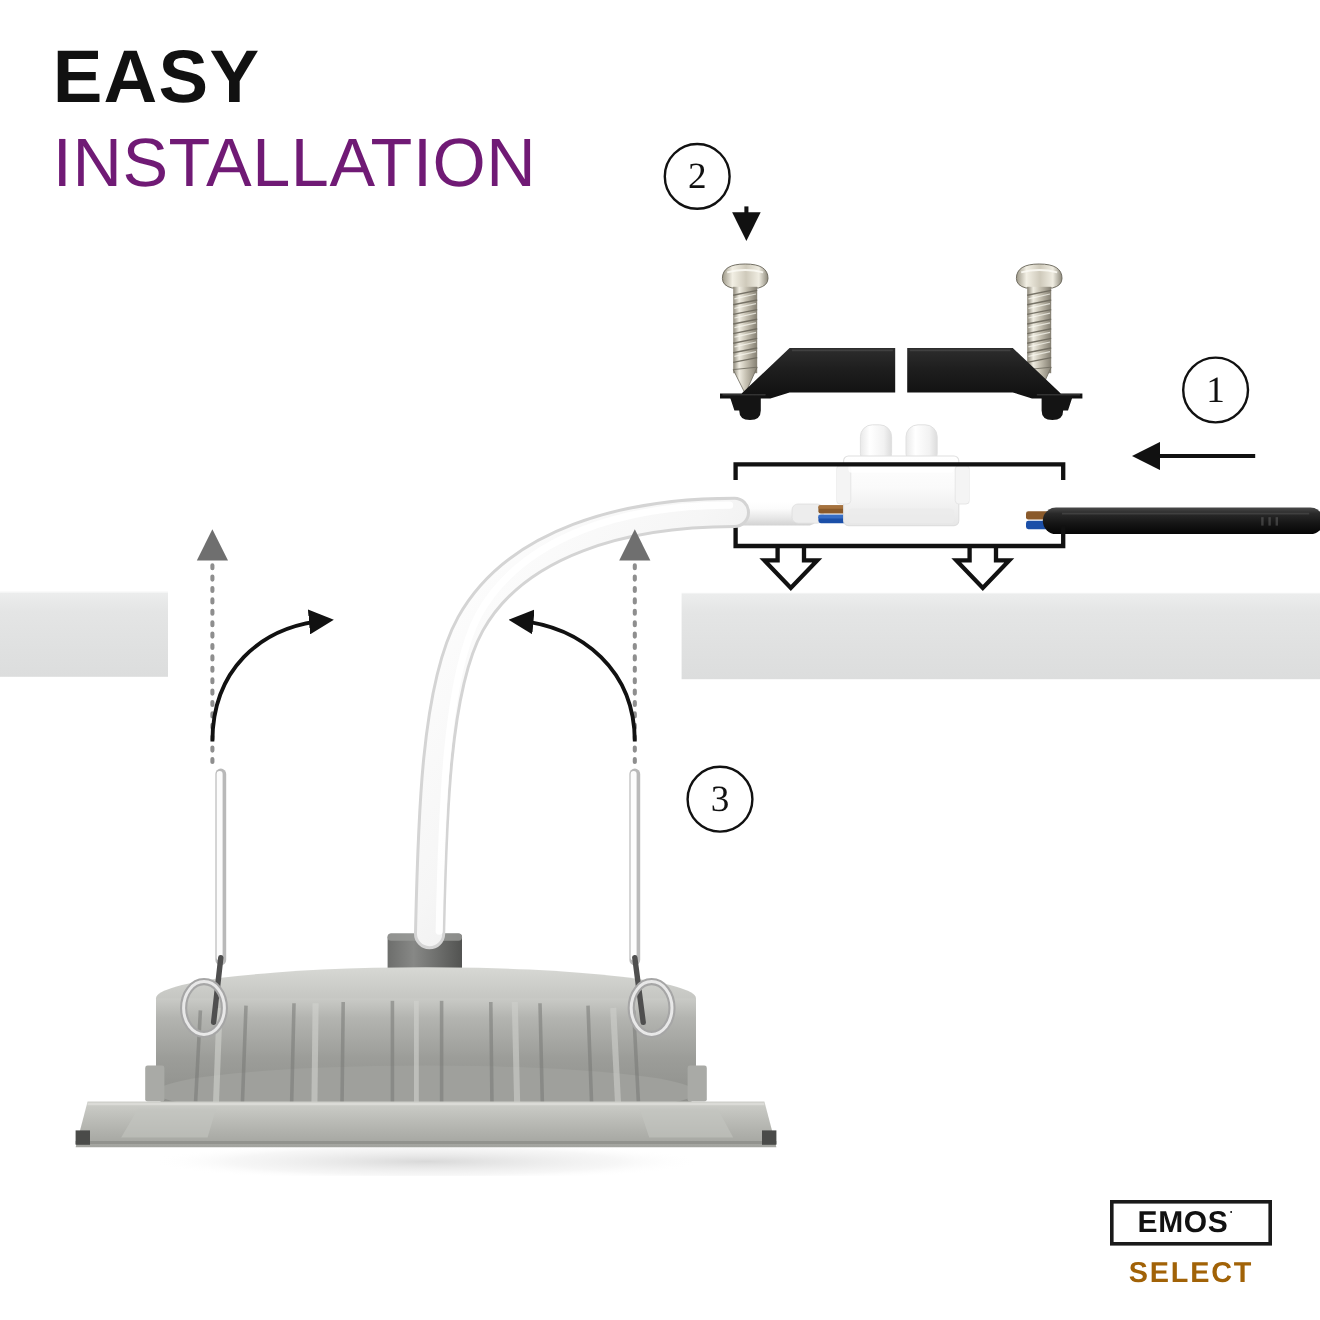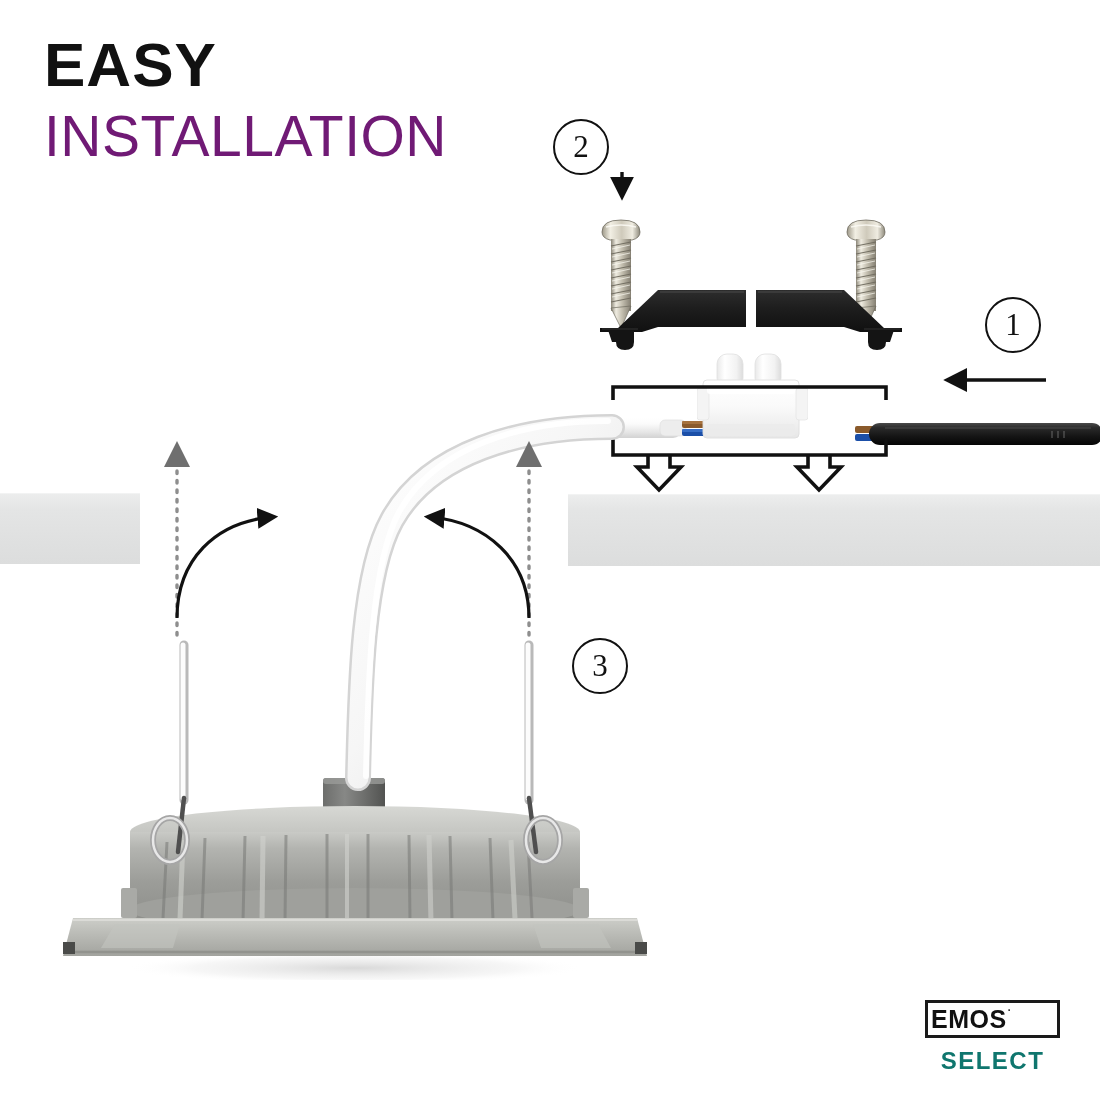--- a/index.html
+++ b/index.html
@@ -58,34 +58,34 @@
 
   
   #brand{
     position:absolute;left:925px;top:1000px;width:135px;
     text-align:center;-webkit-user-select:none;user-select:none;
   }
   #brand-box{
     border:3.5px solid #1a1a1a;
     height:38px;box-sizing:border-box;
     display:flex;align-items:center;
-    padding-left:3px;
+    padding-left:20px;
     position:relative;
   }
   #brand-wordmark{
     font-size:25px;font-weight:700;letter-spacing:0.5px;color:#111111;
     line-height:1;
   }
   #brand-reg{
     font-size:10px;font-weight:700;color:#111111;
     position:relative;top:-9px;left:1px;
   }
   #brand-sub{
     margin-top:9px;
-    font-size:24px;font-weight:700;letter-spacing:1.5px;color:#0f766e;
+    font-size:24px;font-weight:700;letter-spacing:1.5px;color:#a16207;
   }
 
   
   #bracket{position:absolute;left:598px;top:278px;width:306px;height:80px;}
 
   
   .screw{position:absolute;width:46px;height:116px;}
   #screw-left{left:598px;top:216px;}
   #screw-right{left:843px;top:216px;}
 

